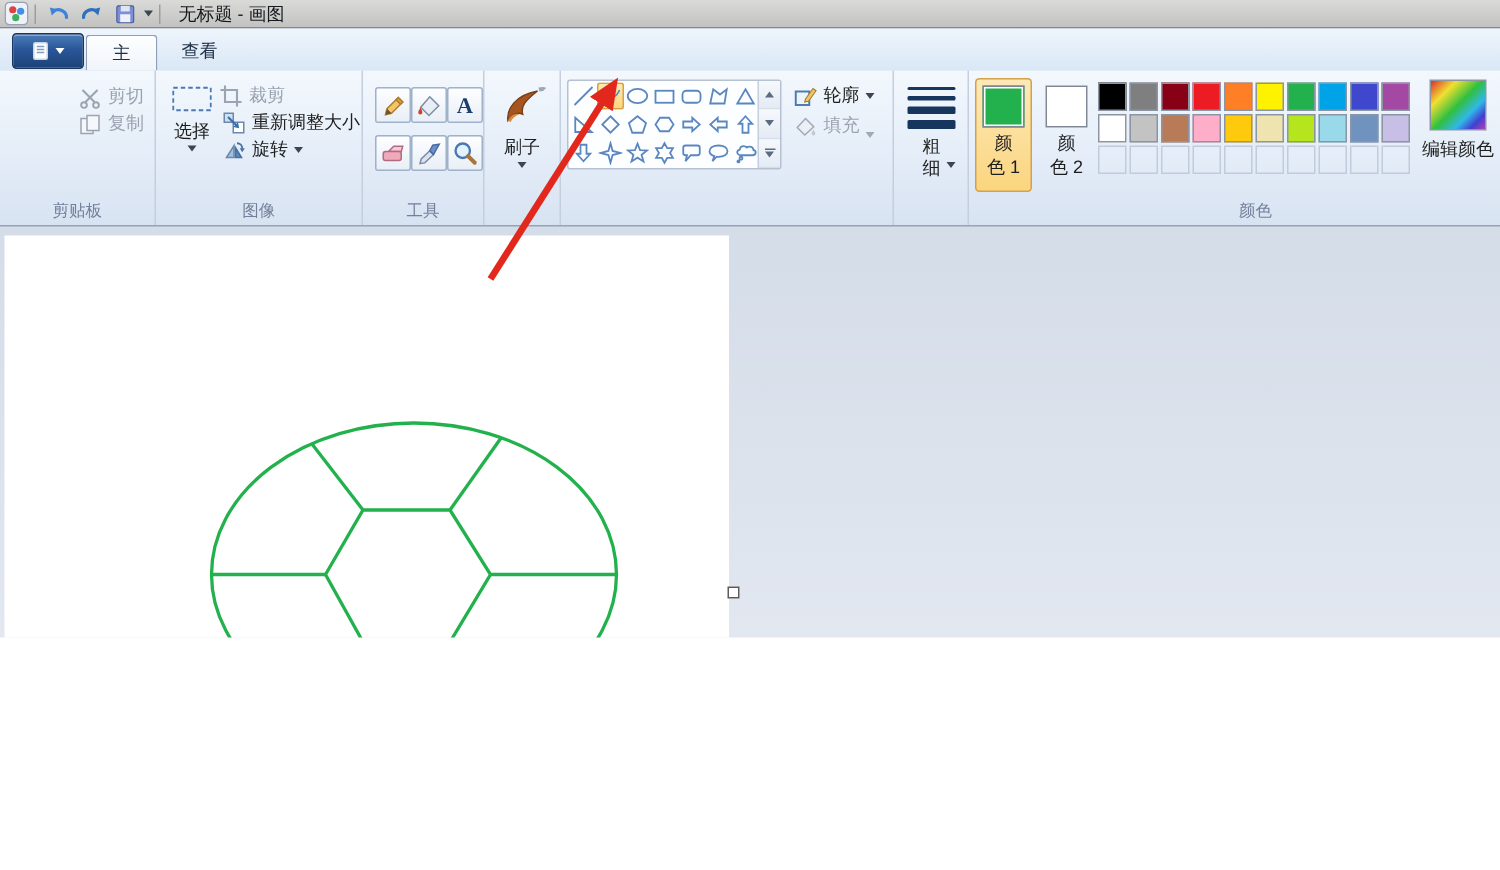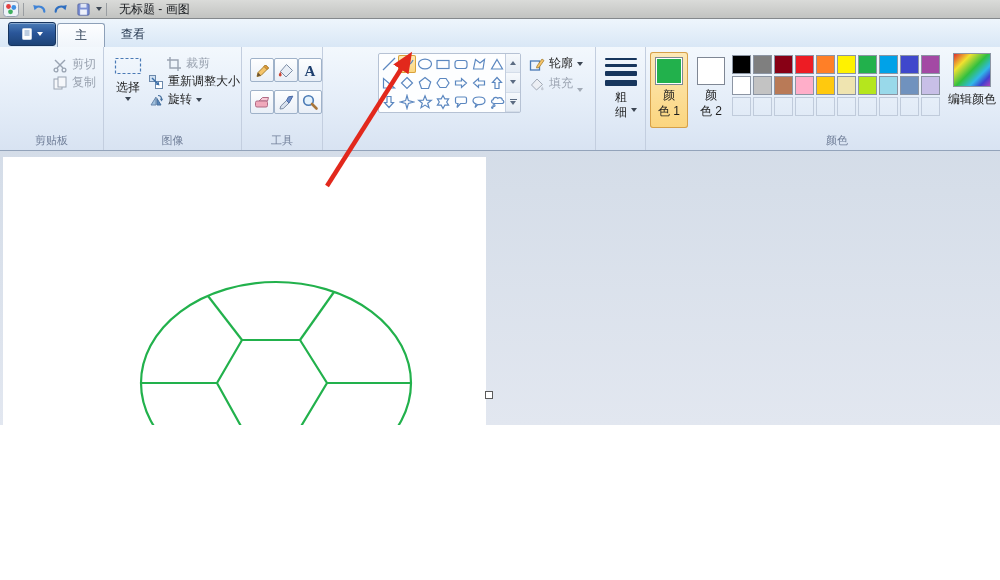--- a/index.html
+++ b/index.html
@@ -159,21 +159,21 @@
     </div>
 
     <div class="group" style="left:104px;width:138px;">
       <div class="bigbtn" style="left:6px;top:6px;width:36px;height:76px;">
         <svg width="28" height="20" viewBox="0 0 28 20">
             <rect x="1.5" y="2.5" width="25" height="15" fill="none" stroke="#4a7ab5" stroke-width="1.2" stroke-dasharray="3,2"></rect>
           </svg>
         <span class="lbl">选择</span>
         <span class="dd"></span>
       </div>
-      <div class="small-item grayed" style="left:62px;top:8px;">
+      <div class="small-item grayed" style="left:42px;top:8px;">
         <svg class="icon16" viewBox="0 0 16 16">
             <path d="M4,1 V12 H15" fill="none" stroke="#9aa4b2" stroke-width="1.4"></path>
             <path d="M1,4 H12 V15" fill="none" stroke="#9aa4b2" stroke-width="1.4"></path>
           </svg>
         <span>裁剪</span>
       </div>
       <div class="small-item" style="left:44px;top:26px;">
         <svg class="icon16" viewBox="0 0 16 16">
             <rect x="1.5" y="1.5" width="6" height="6" fill="#cfe0f2" stroke="#6b88ab"></rect>
             <rect x="7.5" y="7.5" width="7" height="7" fill="#fff" stroke="#6b88ab"></rect>
@@ -230,20 +230,31 @@
           <div class="tool-cell">
             <svg width="18" height="18" viewBox="0 0 18 18">
               <circle cx="7.5" cy="7.5" r="4.8" fill="#e4f2fc" stroke="#4a7ab5" stroke-width="1.6"></circle>
               <line x1="11" y1="11" x2="15.5" y2="15.5" stroke="#a8763a" stroke-width="2.6" stroke-linecap="round"></line>
             </svg>
           </div>
         </div>
       <div class="glabel">工具</div>
     </div>
 
+    <div class="group" style="left:323px;width:51px;">
+      <div class="bigbtn" style="left:3px;top:5px;width:44px;height:92px;">
+        <svg width="34" height="32" viewBox="0 0 34 34">
+            <path d="M29,5 C31,4.5 32.5,4.5 33,5" stroke="#9aa8ba" stroke-width="3" fill="none"></path>
+            <path d="M7,27 C6,19 12,9 28,6 C19,13 16,17 17.5,22.5 C13,20.5 10,22.5 7,27 Z" fill="#a5551f" stroke="#7a3d14"></path>
+            <path d="M7,27 C9,23 12,21.5 15,22.5 C12,24 10,25.5 9,28 Z" fill="#d88a3f"></path>
+          </svg>
+        <span class="lbl">刷子</span>
+        <span class="dd"></span>
+      </div>
+    </div>
 
     <div class="group" style="left:374px;width:222px;">
       <div class="shapes-panel">
         <div id="shapes-grid">
             <div class="shape-cell">
               <svg width="16" height="16" viewBox="0 0 16 16">
                 <line x1="2" y1="14" x2="14" y2="2"></line>
               </svg>
             </div>
             <div class="shape-cell sel">

